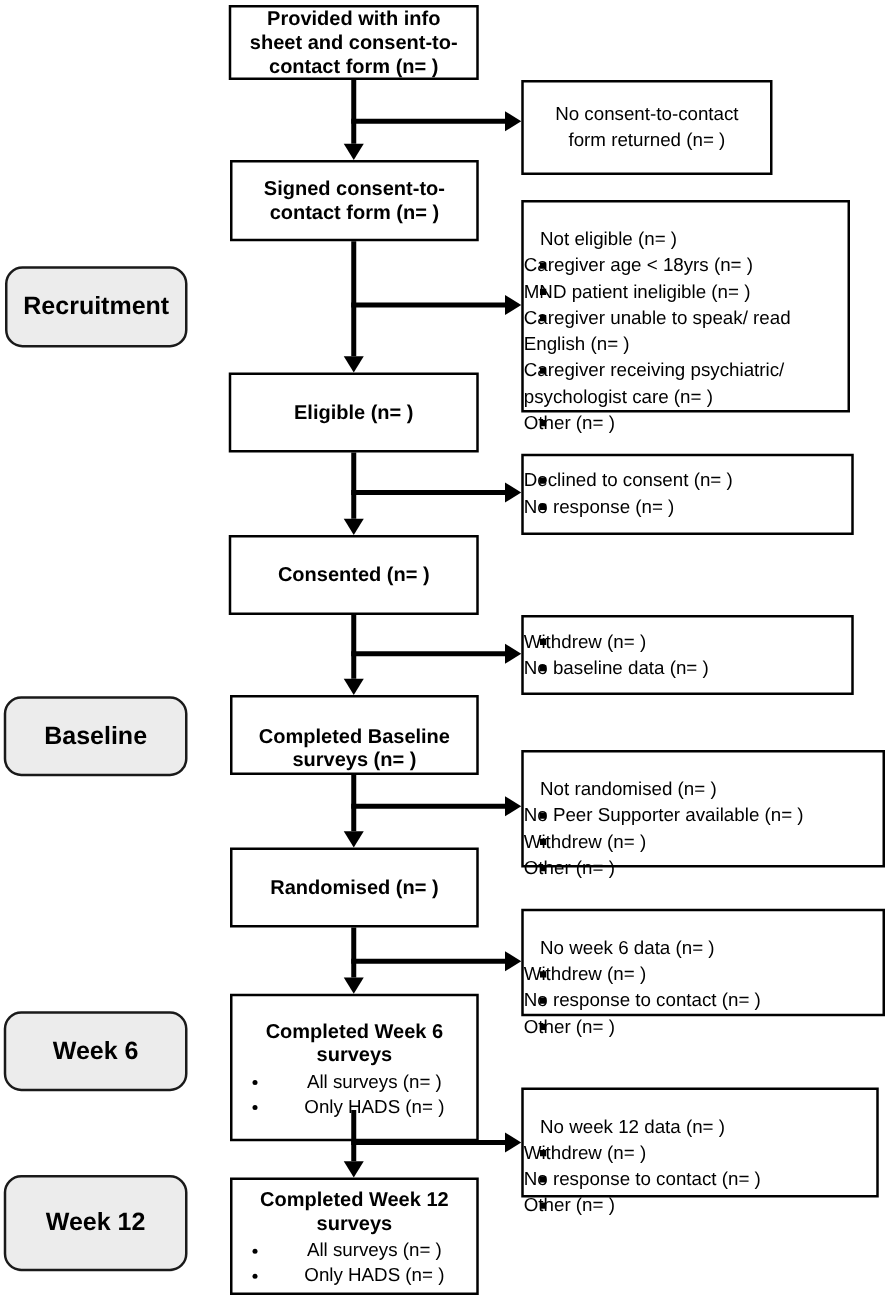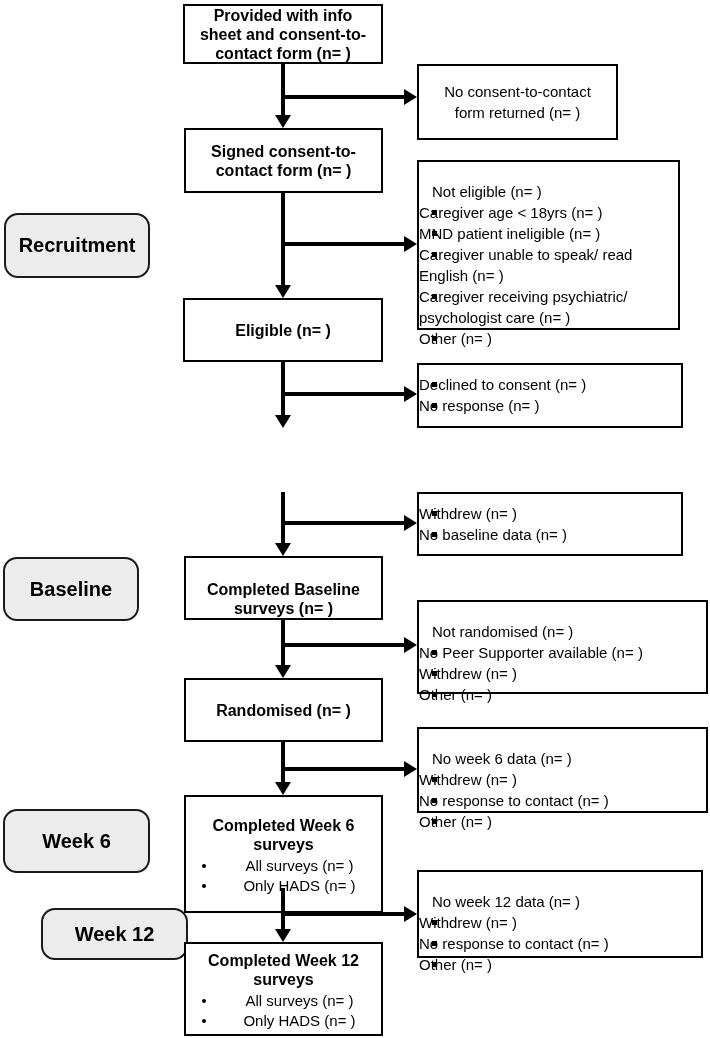--- a/index.html
+++ b/index.html
@@ -109,42 +109,45 @@
   }
 </style>
 </head>
 <body>
 
 <div class="canvas">
 
   <div class="stage" style="left:4px; top:213px; width:146px; height:65px;">
     <span>Recruitment</span>
   </div>
-  <div class="stage" style="left:3px; top:557px; width:136px; height:64px;">
+  <div class="stage" style="left:3px; top:557px; width:147px; height:64px;">
     <span>Baseline</span>
   </div>
   <div class="stage" style="left:3px; top:809px; width:147px; height:64px;">
     <span>Week 6</span>
   </div>
-  <div class="stage" style="left:3px; top:908px; width:147px; height:52px;margin-left:38px;">
+  <div class="stage" style="left:3px; top:940px; width:147px; height:77px;">
     <span>Week 12</span>
   </div>
 
   <div class="mbox" style="left:183px; top:4px; width:200px; height:60px;">
     <span>Provided with info
 sheet and consent-to-
 contact form (n= )</span>
   </div>
   <div class="mbox" style="left:184px; top:128px; width:199px; height:65px;">
     <span>Signed consent-to-
 contact form (n= )</span>
   </div>
   <div class="mbox" style="left:183px; top:298px; width:200px; height:64px;">
     <span>Eligible (n= )</span>
   </div>
+  <div class="mbox" style="left:183px; top:428px; width:200px; height:64px;">
+    <span>Consented (n= )</span>
+  </div>
   <div class="mbox" style="left:184px; top:556px; width:199px; height:64px;justify-content:flex-end;">
     <span>Completed Baseline
 surveys (n= )</span>
   </div>
   <div class="mbox" style="left:184px; top:678px; width:199px; height:64px;">
     <span>Randomised (n= )</span>
   </div>
   <div class="mbox" style="left:184px; top:795px; width:199px; height:118px; padding-top:4px;">
     <span class="mtitle">Completed Week 6
 surveys</span>

